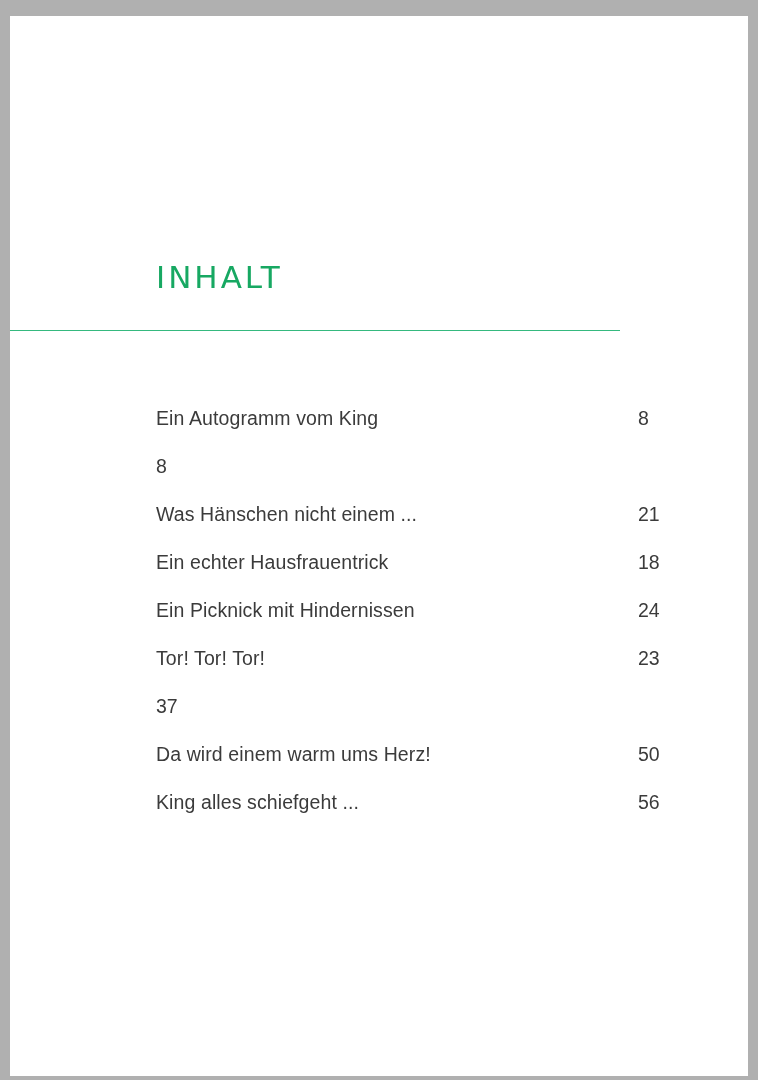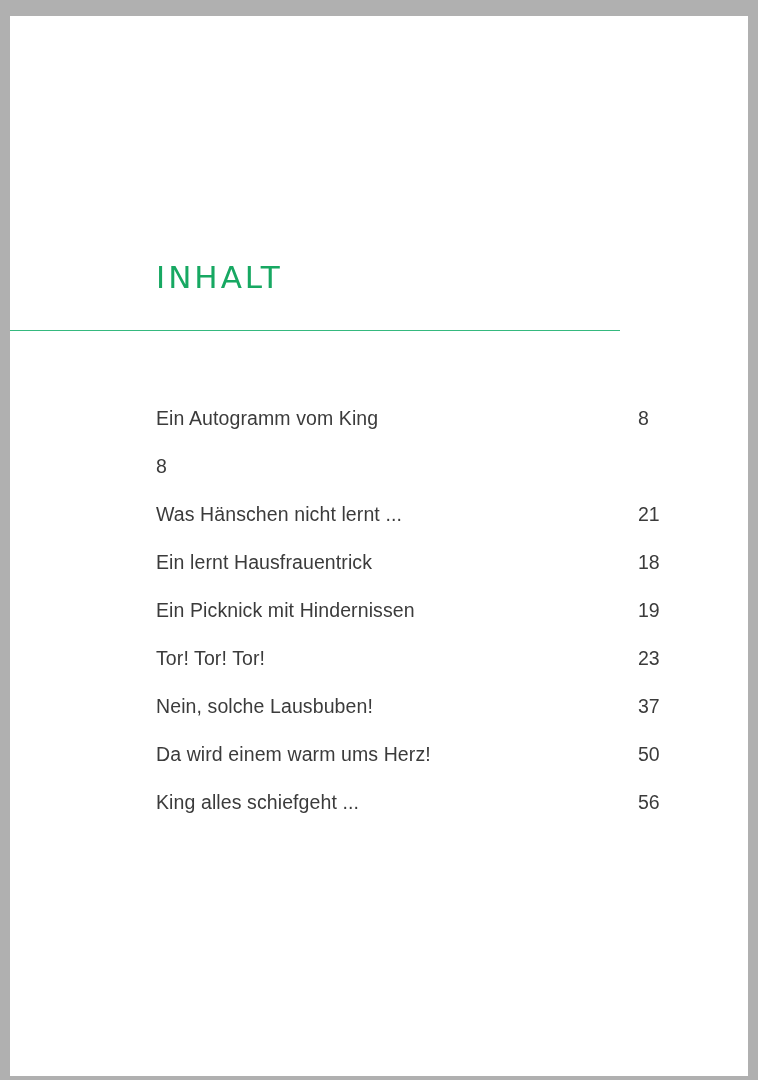--- a/index.html
+++ b/index.html
@@ -89,45 +89,44 @@
         <span class="pagenum-col">
           <span class="toc-page">8</span>
         </span>
       </div>
       <div class="toc-row">
         <span class="pagenum-col">
           <span class="toc-page">8</span>
         </span>
       </div>
       <div class="toc-row">
-        <span class="toc-label">Was Hänschen nicht lernt ...</span>
+        <span class="toc-label">Was Hänschen nicht einem ...</span>
         <span class="pagenum-col">
           <span class="toc-page">21</span>
         </span>
       </div>
       <div class="toc-row">
-        <span class="toc-label">Ein lernt Hausfrauentrick</span>
+        <span class="toc-label">Ein echter Hausfrauentrick</span>
         <span class="pagenum-col">
           <span class="toc-page">18</span>
         </span>
       </div>
       <div class="toc-row">
         <span class="toc-label">Ein Picknick mit Hindernissen</span>
         <span class="pagenum-col">
-          <span class="toc-page">19</span>
+          <span class="toc-page">24</span>
         </span>
       </div>
       <div class="toc-row">
         <span class="toc-label">Tor! Tor! Tor!</span>
         <span class="pagenum-col">
           <span class="toc-page">23</span>
         </span>
       </div>
       <div class="toc-row">
-        <span class="toc-label">Nein, solche Lausbuben!</span>
         <span class="pagenum-col">
           <span class="toc-page">37</span>
         </span>
       </div>
       <div class="toc-row">
         <span class="toc-label">Da wird einem warm ums Herz!</span>
         <span class="pagenum-col">
           <span class="toc-page">50</span>
         </span>
       </div>

